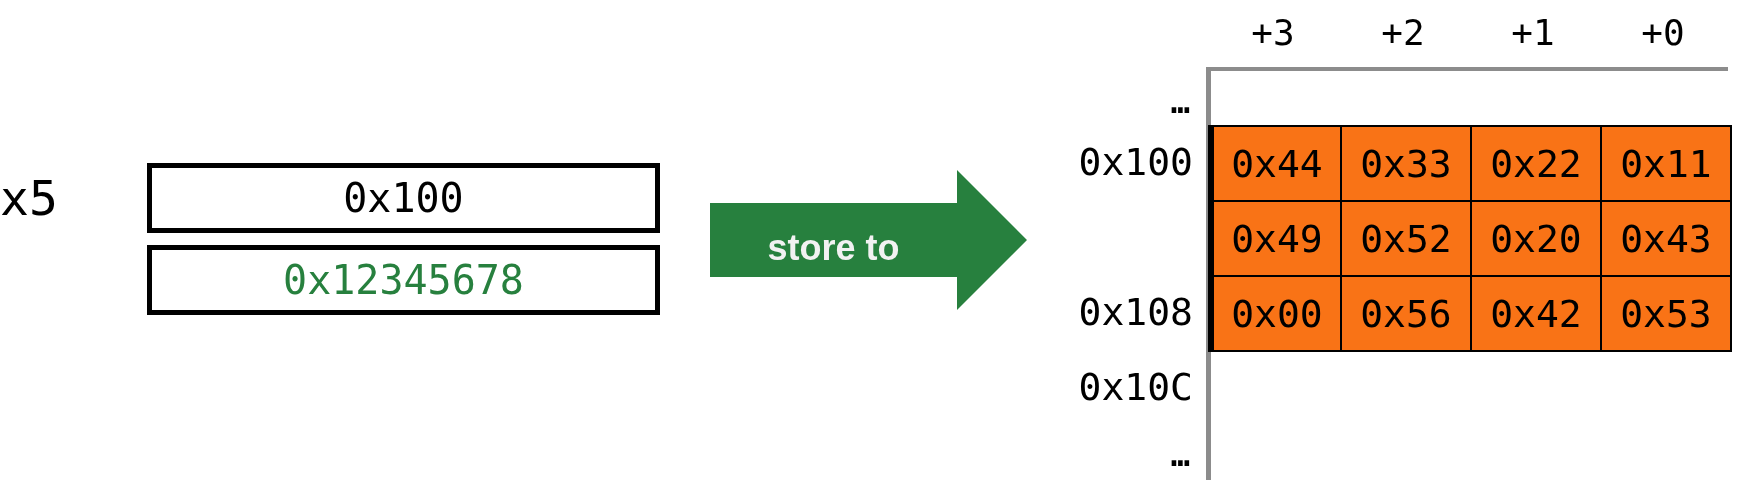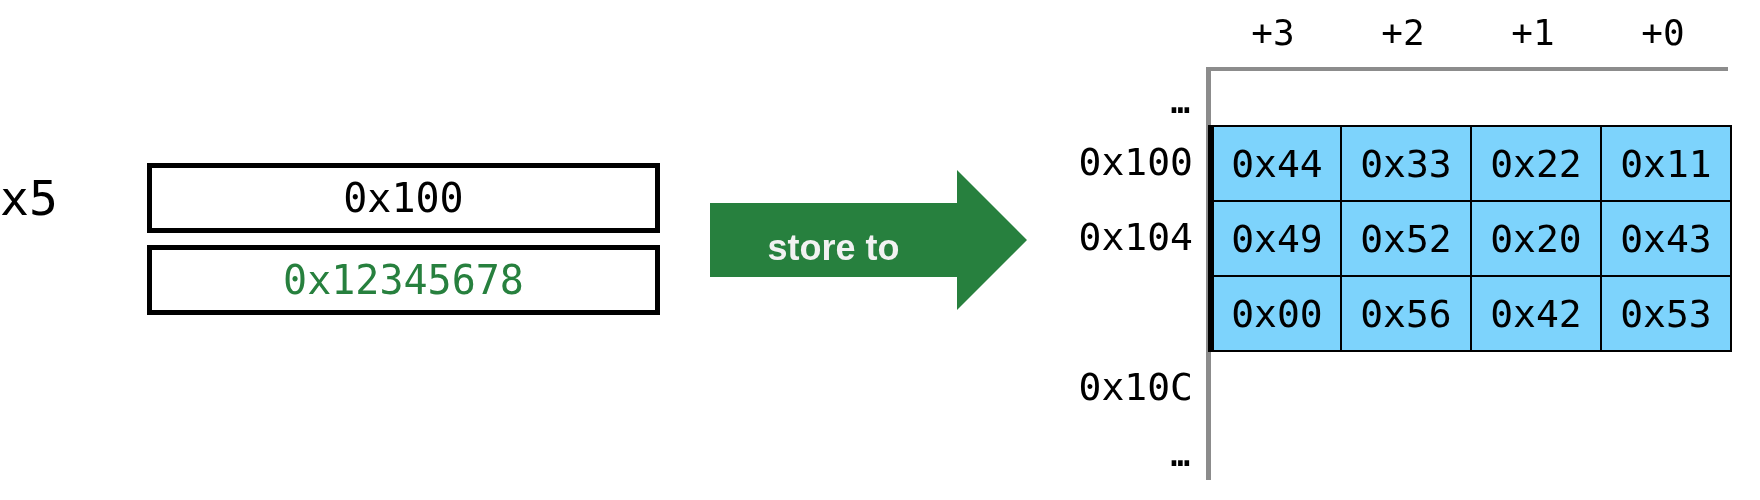--- a/index.html
+++ b/index.html
@@ -125,21 +125,21 @@
     border-collapse: collapse;
     table-layout: fixed;
   }
   table.mem-table td {
     width: 130px;
     height: 75px;
     border: 2px solid var(--ink);
     text-align: center;
     vertical-align: middle;
     font-size: 38px;
-    background: #7dd3fc;
+    background: #f97316;
   }
   table.mem-table td:first-child { border-left-width: 6px; }
   table.mem-table tr.highlight td {
     border-width: 5px;
     border-left-width: 5px;
     background: var(--green);
     color: var(--light);
     font-weight: bold;
   }
   table.mem-table tr.highlight td:first-child { border-left-width: 6px; }
@@ -168,21 +168,21 @@
   <div class="col-header" style="left:1468px">+1</div>
   <div class="col-header" style="left:1598px">+0</div>
 
   <div class="mem-topline"></div>
   <div class="mem-axis"></div>
 
   <div class="ellipsis top">…</div>
   <div class="ellipsis bottom">…</div>
 
   <div class="addr-label" style="top:125px">0x100</div>
-  <div class="addr-label" style="top:200px">0x104</div>
+  <div class="addr-label" style="top:275px">0x108</div>
   <div class="addr-label" style="top:350px">0x10C</div>
 
   <table class="mem-table">
     <tbody>
     <tr>
       <td>0x44</td>
       <td>0x33</td>
       <td>0x22</td>
       <td>0x11</td>
     </tr>

